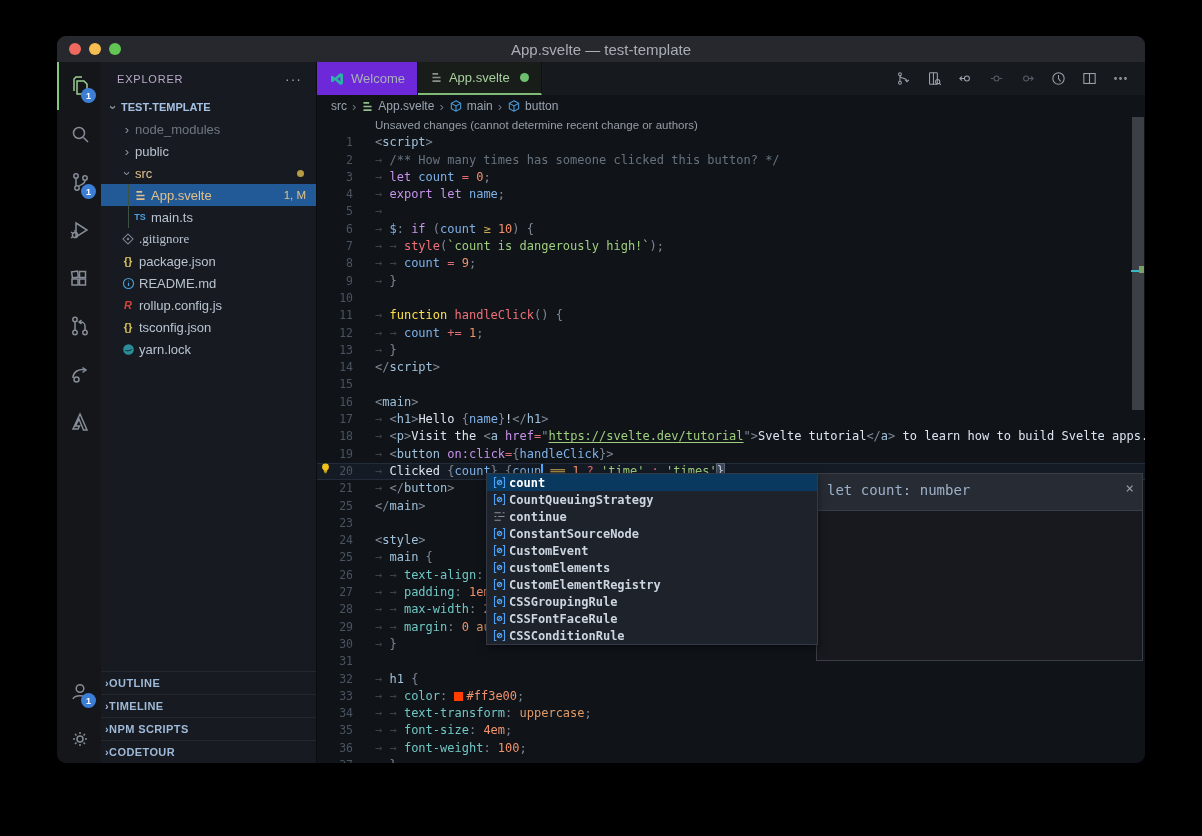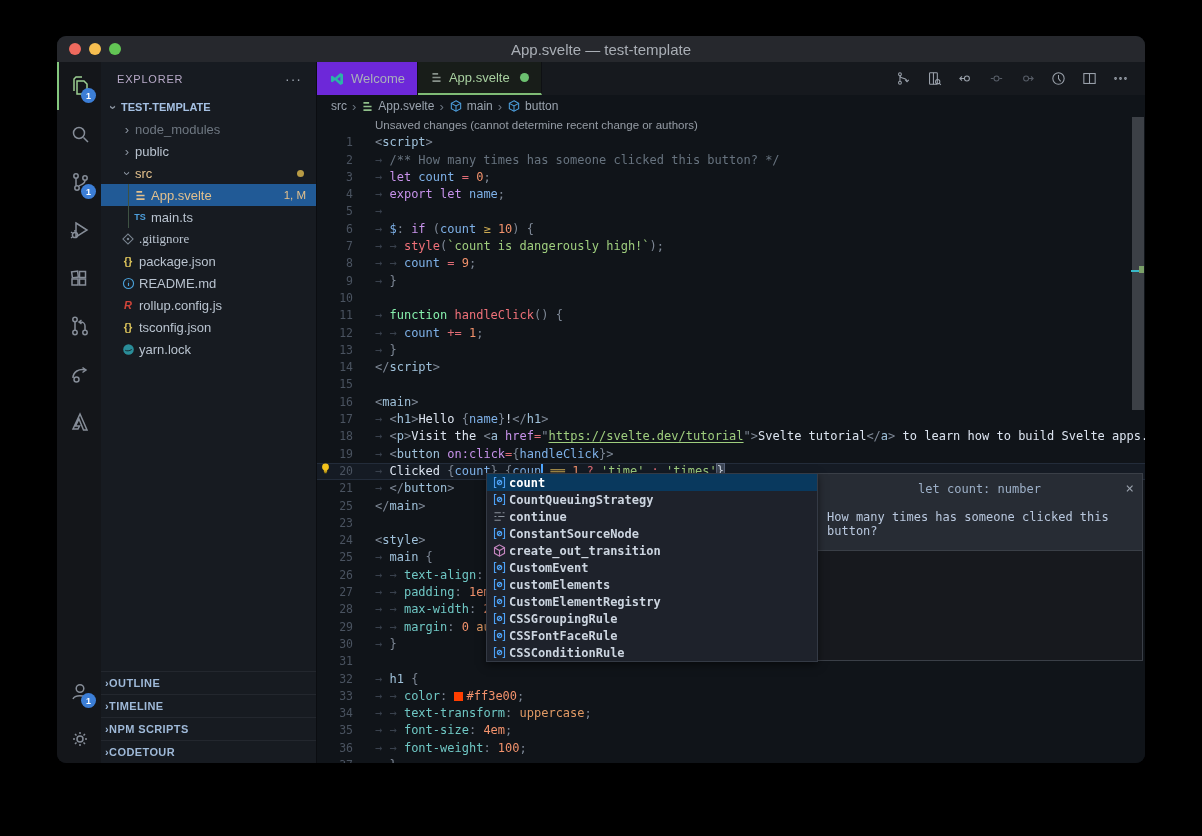--- a/index.html
+++ b/index.html
@@ -57,21 +57,21 @@
   .breadcrumb .bc-item{display:flex;align-items:center;gap:4px;cursor:pointer;}
   
   .codearea{flex:1;position:relative;overflow:hidden;background:#101419;
     font-family:"DejaVu Sans Mono",monospace;font-size:12px;}
   .cline{height:17.3px;line-height:17.3px;display:flex;white-space:pre;position:relative;align-items:flex-end;}
   .cline.cur{background:#151b24;box-shadow:inset 0 1px 0 #232c3a, inset 0 -1px 0 #232c3a;}
   .glyph{width:16px;flex:none;display:flex;align-items:center;justify-content:center;}
   .lnum{width:20px;flex:none;text-align:right;color:#4a5360;font-size:11.5px;user-select:none;}
   .ctext{padding-left:22px;flex:none;}
   .annot{color:#969da6;font-family:"Liberation Sans",sans-serif;font-size:11.5px;}
-  .c-tag{color:#9fc1da;} .c-punc{color:#7e8896;} .c-kw{color:#c792ea;} .c-kw2{color:#86efac;}
+  .c-tag{color:#9fc1da;} .c-punc{color:#7e8896;} .c-kw{color:#c792ea;} .c-kw2{color:#fde047;}
   .c-var{color:#7eb1e8;} .c-num{color:#f2926c;} .c-str{color:#9fce7e;}
   .c-link{color:#9fce7e;text-decoration:underline;text-underline-offset:2px;}
   .c-fn{color:#ef7179;} .c-cm{color:#67737f;} .c-op{color:#e06c75;} .c-eq{color:#cdab53;}
   .c-attr{color:#c792ea;} .c-prop{color:#6fc7c4;} .c-val{color:#e09a65;}
   .c-pl{color:#dce4f0;font-weight:normal;} .c-ws{color:#39414d;}
   .c-sq{color:#7eb1e8;text-decoration:underline wavy #3f9b43 1px;text-underline-offset:3px;}
   .c-brkt{color:#cdd5e0;background:#3c4554;outline:1px solid #59647a;}
   .swatch{display:inline-block;width:9px;height:9px;margin:0 3px 0 0;vertical-align:-1px;}
   .caret{display:inline-block;width:2px;height:13px;background:#4fa6ff;vertical-align:-2px;}
   
@@ -83,21 +83,21 @@
   .suggest{position:absolute;left:169px;top:356px;width:330px;background:#1e222b;
     border:1px solid #343a45;box-shadow:0 3px 8px rgba(0,0,0,.5);z-index:5;}
   .srow{height:17px;display:flex;align-items:center;font-family:"DejaVu Sans Mono",monospace;
     font-size:12px;font-weight:bold;color:#ccd5e0;padding-left:3px;cursor:pointer;}
   .srow.sel{background:#09395e;color:#fff;}
   .sicon{width:19px;flex:none;display:flex;justify-content:center;align-items:center;}
   
   .docs{position:absolute;left:499px;top:356px;width:327px;height:188px;background:#17191e;
     border:1px solid #3a3f47;z-index:4;box-sizing:border-box;}
   .docs-head{background:#272c34;border-bottom:1px solid #3a3f47;padding:8px 10px 12px 10px;position:relative;}
-  .docs-sig{font-family:"DejaVu Sans Mono",monospace;font-size:12px;color:#9db0c8;text-align:center;}
+  .docs-sig{font-family:"DejaVu Sans Mono",monospace;font-size:14px;color:#9db0c8;}
   .docs-desc{margin-top:14px;font-size:12px;color:#b9c8de;}
   .docs-close{position:absolute;right:8px;top:6px;color:#9aa2ad;font-size:14px;cursor:pointer;}
   .bulb svg{width:13px;height:13px;}
 </style>
 </head>
 <body>
 
 <div class="window">
   <div class="titlebar">
     <div class="lights">
@@ -471,29 +471,20 @@
                 <svg viewBox="0 0 24 24" style="width:15px;height:15px;stroke:#4ca1f5;fill:none;stroke-width:1.8">
                   <path d="M7 4H4v16h3M17 4h3v16h-3"></path>
                   <circle cx="12" cy="12" r="3.5"></circle>
                   <path d="M9.5 14.5l5-5"></path>
                 </svg>
               </span>
               <span>ConstantSourceNode</span>
             </div>
             <div class="srow">
               <span class="sicon">
-                <svg viewBox="0 0 24 24" style="width:15px;height:15px;stroke:#c586c0;fill:none;stroke-width:1.8">
-                  <path d="M12 3l8 4.5v9L12 21l-8-4.5v-9z"></path>
-                  <path d="M4 7.5l8 4.5 8-4.5M12 12v9"></path>
-                </svg>
-              </span>
-              <span>create_out_transition</span>
-            </div>
-            <div class="srow">
-              <span class="sicon">
                 <svg viewBox="0 0 24 24" style="width:15px;height:15px;stroke:#4ca1f5;fill:none;stroke-width:1.8">
                   <path d="M7 4H4v16h3M17 4h3v16h-3"></path>
                   <circle cx="12" cy="12" r="3.5"></circle>
                   <path d="M9.5 14.5l5-5"></path>
                 </svg>
               </span>
               <span>CustomEvent</span>
             </div>
             <div class="srow">
               <span class="sicon">
@@ -542,20 +533,19 @@
                   <circle cx="12" cy="12" r="3.5"></circle>
                   <path d="M9.5 14.5l5-5"></path>
                 </svg>
               </span>
               <span>CSSConditionRule</span>
             </div>
           </div>
         <div class="docs">
           <div class="docs-head">
             <div class="docs-sig">let count: number</div>
-            <div class="docs-desc">How many times has someone clicked this button?</div>
             <div class="docs-close">×</div>
           </div>
         </div>
       </div>
     </div>
   </div>
 </div>
 
 </body></html>

